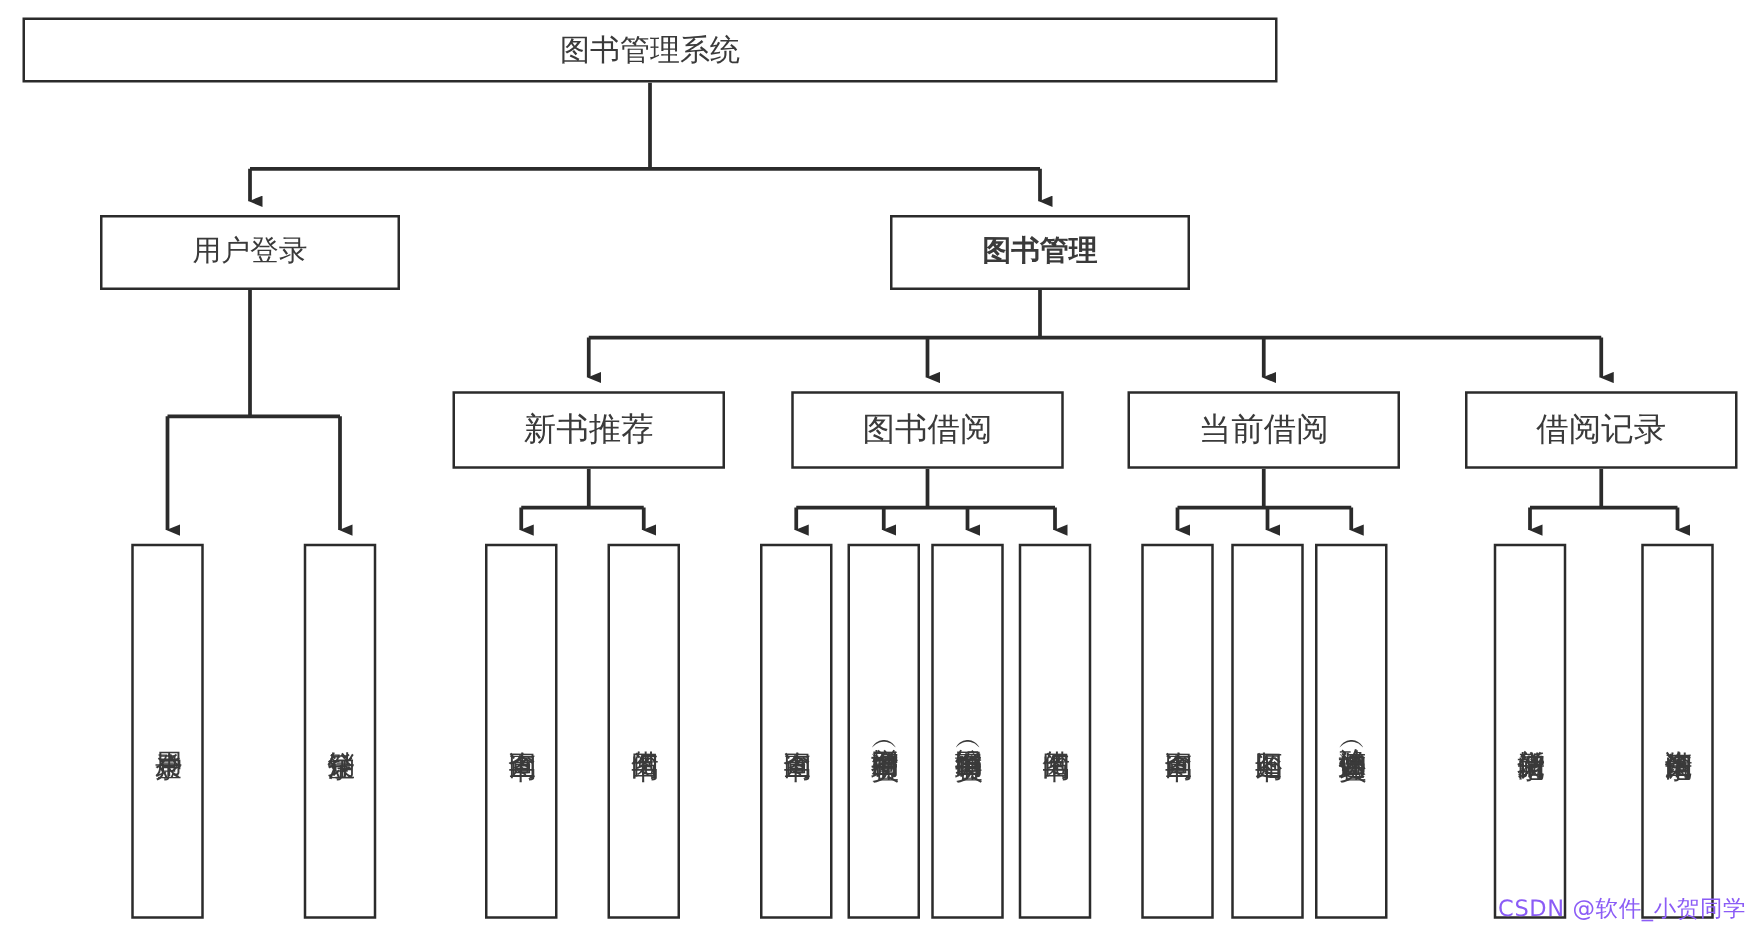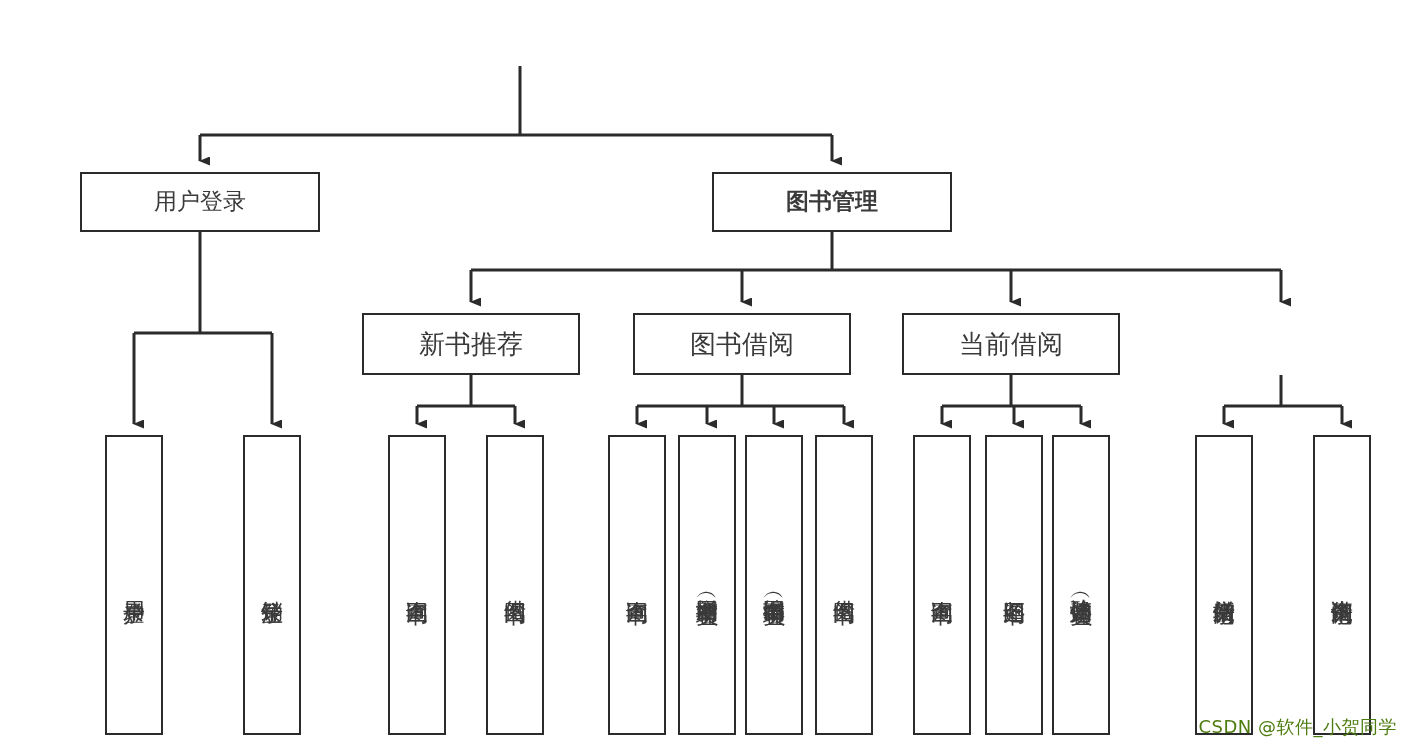--- a/index.html
+++ b/index.html
@@ -55,21 +55,21 @@
   .node.leaf .vtext {
     writing-mode: vertical-rl;
     text-orientation: upright;
     white-space: nowrap;
   }
   .watermark {
     position: absolute;
     right: 8px;
     bottom: 8px;
     font-size: 18px;
-    color: #4d7c0f;
+    color: #8b5cf6;
     white-space: nowrap;
     letter-spacing: 0.5px;
   }
 </style>
 </head>
 <body>
 
 <div id="canvas">
 
   <svg id="edges" viewBox="0 0 1405 747" xmlns="http://www.w3.org/2000/svg">
@@ -108,27 +108,29 @@
         <path d="M942,406 L942,424" marker-end="url(#arrowhead)"></path>
         <path d="M1014,406 L1014,424" marker-end="url(#arrowhead)"></path>
         <path d="M1081,406 L1081,424" marker-end="url(#arrowhead)"></path>
         <path d="M1281,375 L1281,406"></path>
         <path d="M1224,406 L1342,406"></path>
         <path d="M1224,406 L1224,424" marker-end="url(#arrowhead)"></path>
         <path d="M1342,406 L1342,424" marker-end="url(#arrowhead)"></path>
       </g>
   </svg>
 
+  <div class="node root" style="left: 18px; top: 14px; width: 1004px; height: 52px;">图书管理系统</div>
 
   <div class="node level1" style="left: 80px; top: 172px; width: 240px; height: 60px;">用户登录</div>
   <div class="node level1" style="left: 712px; top: 172px; width: 240px; height: 60px; font-weight: bold;">图书管理</div>
 
   <div class="node level2" style="left: 362px; top: 313px; width: 218px; height: 62px;">新书推荐</div>
   <div class="node level2" style="left: 633px; top: 313px; width: 218px; height: 62px;">图书借阅</div>
   <div class="node level2" style="left: 902px; top: 313px; width: 218px; height: 62px;">当前借阅</div>
+  <div class="node level2" style="left: 1172px; top: 313px; width: 218px; height: 62px;">借阅记录</div>
 
   <div id="leaf-layer">
       <div class="node leaf" style="left: 105px; top: 435px; width: 58px; height: 300px;">
         <span class="vtext">用户登录</span>
       </div>
       <div class="node leaf" style="left: 243px; top: 435px; width: 58px; height: 300px;">
         <span class="vtext">注销登录</span>
       </div>
       <div class="node leaf" style="left: 388px; top: 435px; width: 58px; height: 300px;">
         <span class="vtext">查询图书</span>

